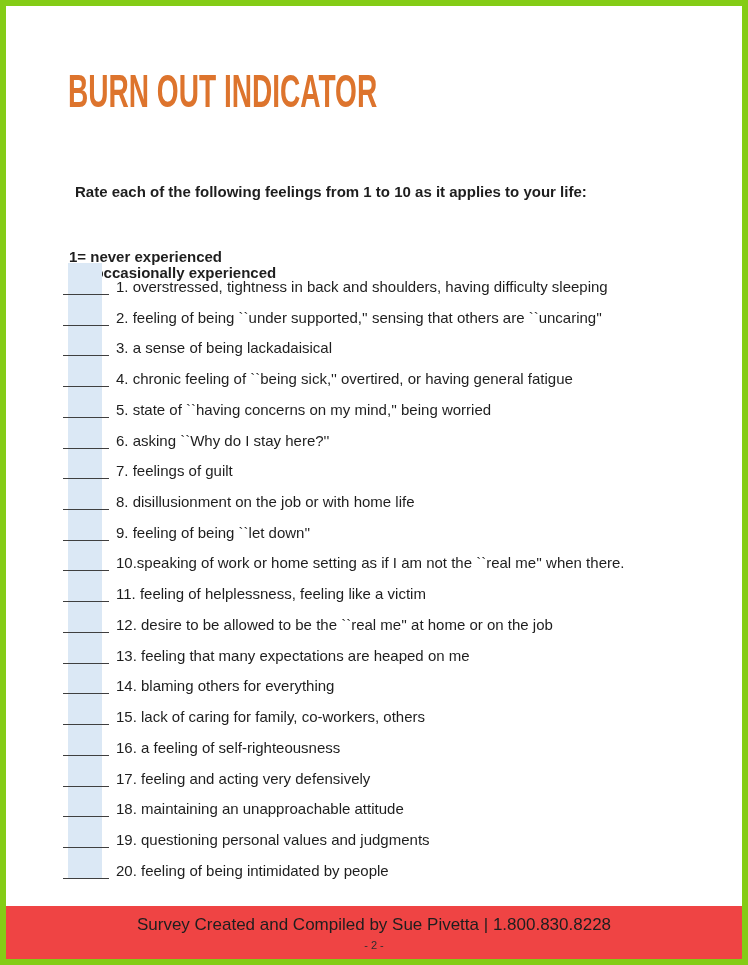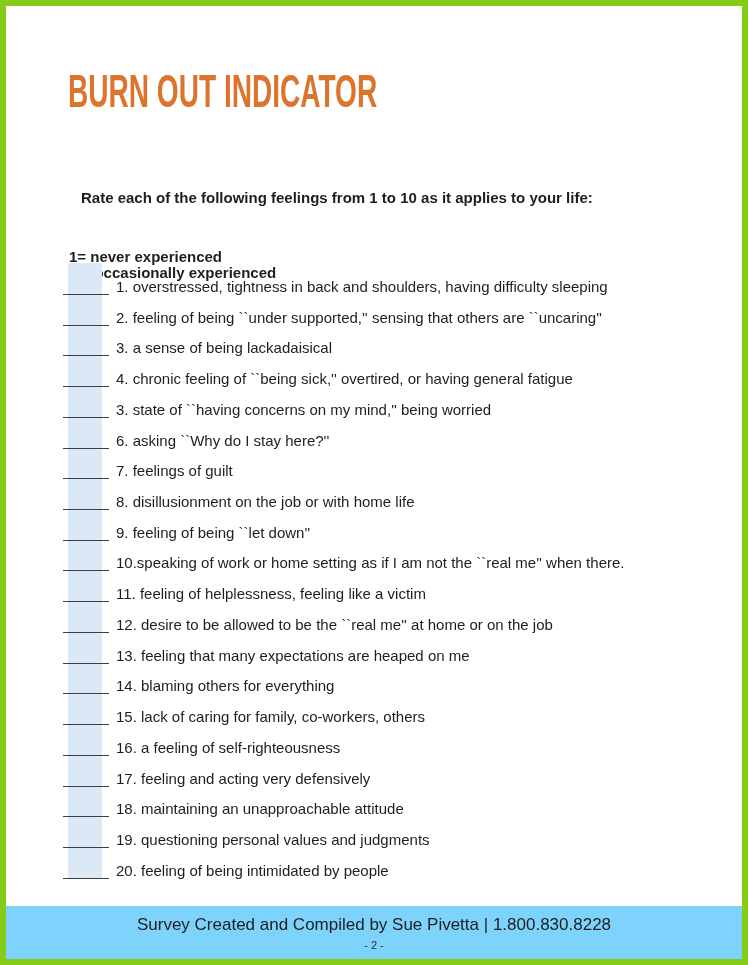--- a/index.html
+++ b/index.html
@@ -25,21 +25,21 @@
     color: #dd742d;
     white-space: nowrap;
     letter-spacing: 0px;
     transform: scaleX(0.61);
     transform-origin: left top;
   }
   .instruction {
     position: absolute;
     left: 63px;
     top: 171px;
-    margin: 12px;
+    margin: 6px;
     font-size: 15px;
     font-weight: bold;
     white-space: nowrap;
   }
   .legend {
     position: absolute;
     left: 63px;
     top: 203px;
     font-size: 15px;
     font-weight: bold;
@@ -73,21 +73,21 @@
     position: relative;
     top: 3px;
     margin-right: 7px;
   }
   .footer {
     position: absolute;
     left: 0;
     right: 0;
     bottom: 0;
     height: 53px;
-    background: #7dd3fc;
+    background: #ef4444;
     text-align: center;
   }
   .credit {
     font-size: 17px;
     padding-top: 9px;
     color: #1e1e1e;
   }
   .pagenum {
     font-size: 11px;
     margin-top: 4px;
@@ -108,21 +108,21 @@
     <div>5 = occasionally experienced</div>
   </div>
 
   <div class="band"></div>
 
   <div class="list">
     <div class="row"><span class="blank"></span><span>1. overstressed, tightness in back and shoulders, having difficulty sleeping</span></div>
     <div class="row"><span class="blank"></span><span>2. feeling of being ``under supported,'' sensing that others are ``uncaring''</span></div>
     <div class="row"><span class="blank"></span><span>3. a sense of being lackadaisical</span></div>
     <div class="row"><span class="blank"></span><span>4. chronic feeling of ``being sick,'' overtired, or having general fatigue</span></div>
-    <div class="row"><span class="blank"></span><span>3. state of ``having concerns on my mind,'' being worried</span></div>
+    <div class="row"><span class="blank"></span><span>5. state of ``having concerns on my mind,'' being worried</span></div>
     <div class="row"><span class="blank"></span><span>6. asking ``Why do I stay here?''</span></div>
     <div class="row"><span class="blank"></span><span>7. feelings of guilt</span></div>
     <div class="row"><span class="blank"></span><span>8. disillusionment on the job or with home life</span></div>
     <div class="row"><span class="blank"></span><span>9. feeling of being ``let down''</span></div>
     <div class="row"><span class="blank"></span><span>10.speaking of work or home setting as if I am not the ``real me'' when there.</span></div>
     <div class="row"><span class="blank"></span><span>11. feeling of helplessness, feeling like a victim</span></div>
     <div class="row"><span class="blank"></span><span>12. desire to be allowed to be the ``real me'' at home or on the job</span></div>
     <div class="row"><span class="blank"></span><span>13. feeling that many expectations are heaped on me</span></div>
     <div class="row"><span class="blank"></span><span>14. blaming others for everything</span></div>
     <div class="row"><span class="blank"></span><span>15. lack of caring for family, co-workers, others</span></div>

